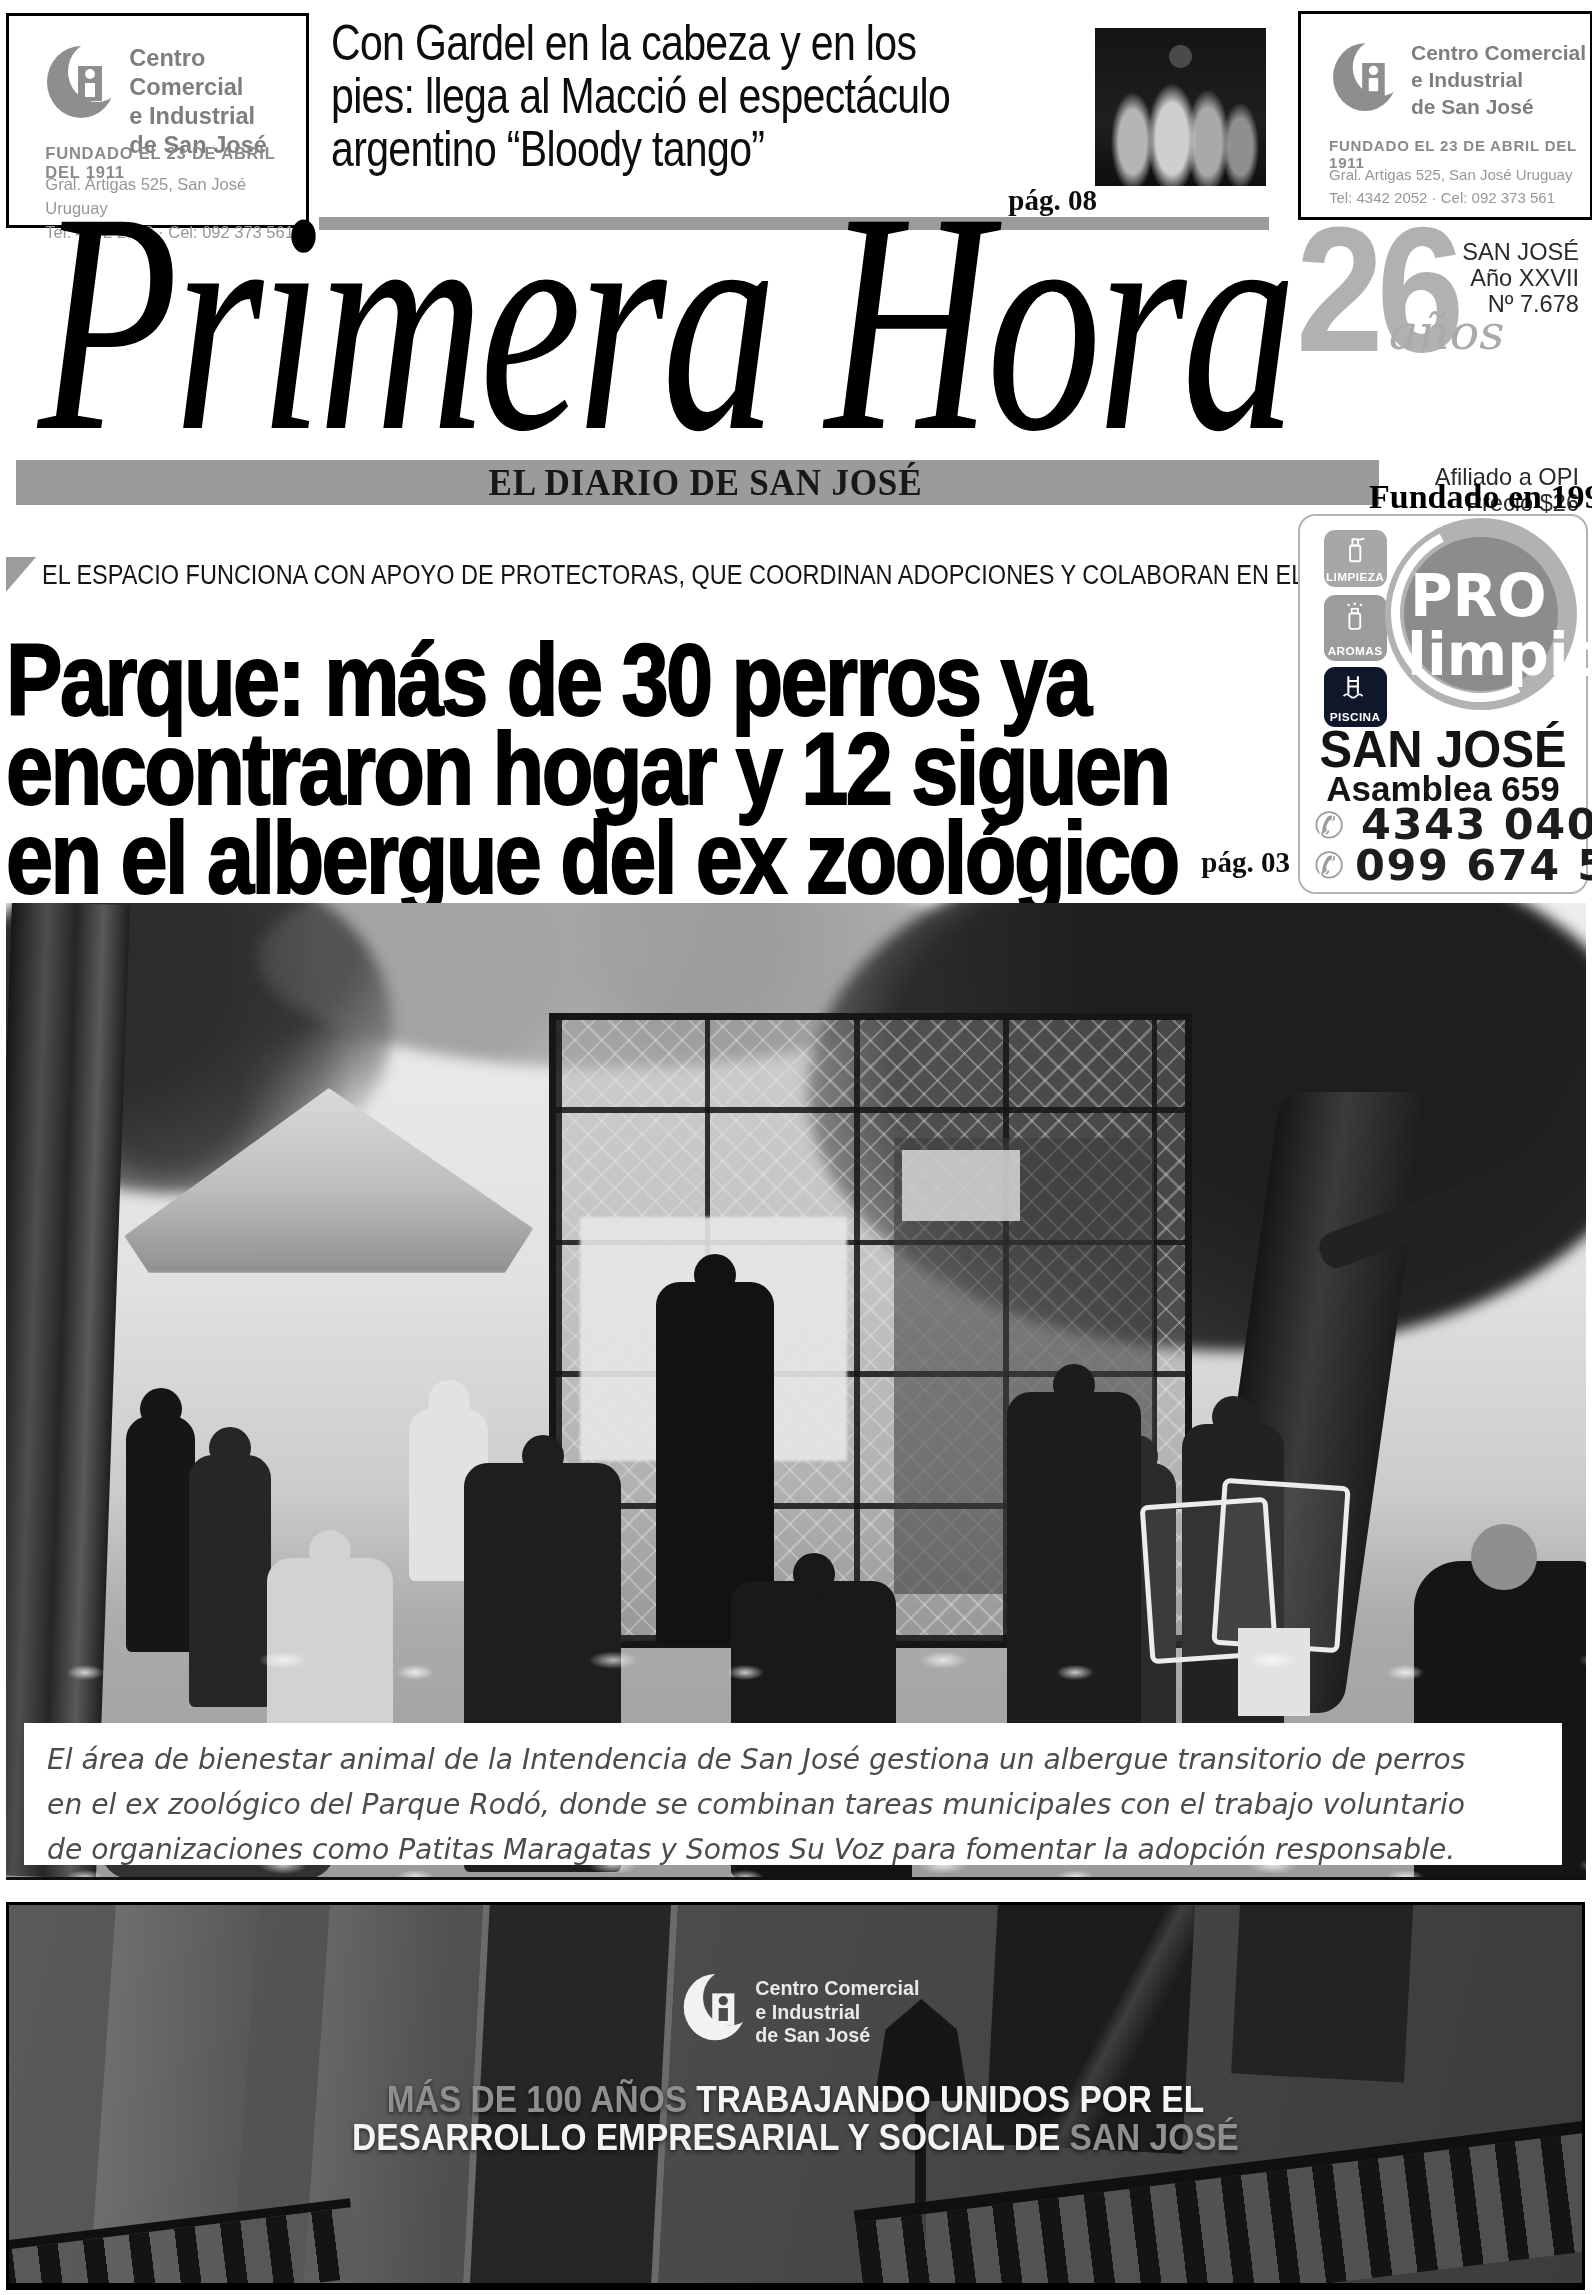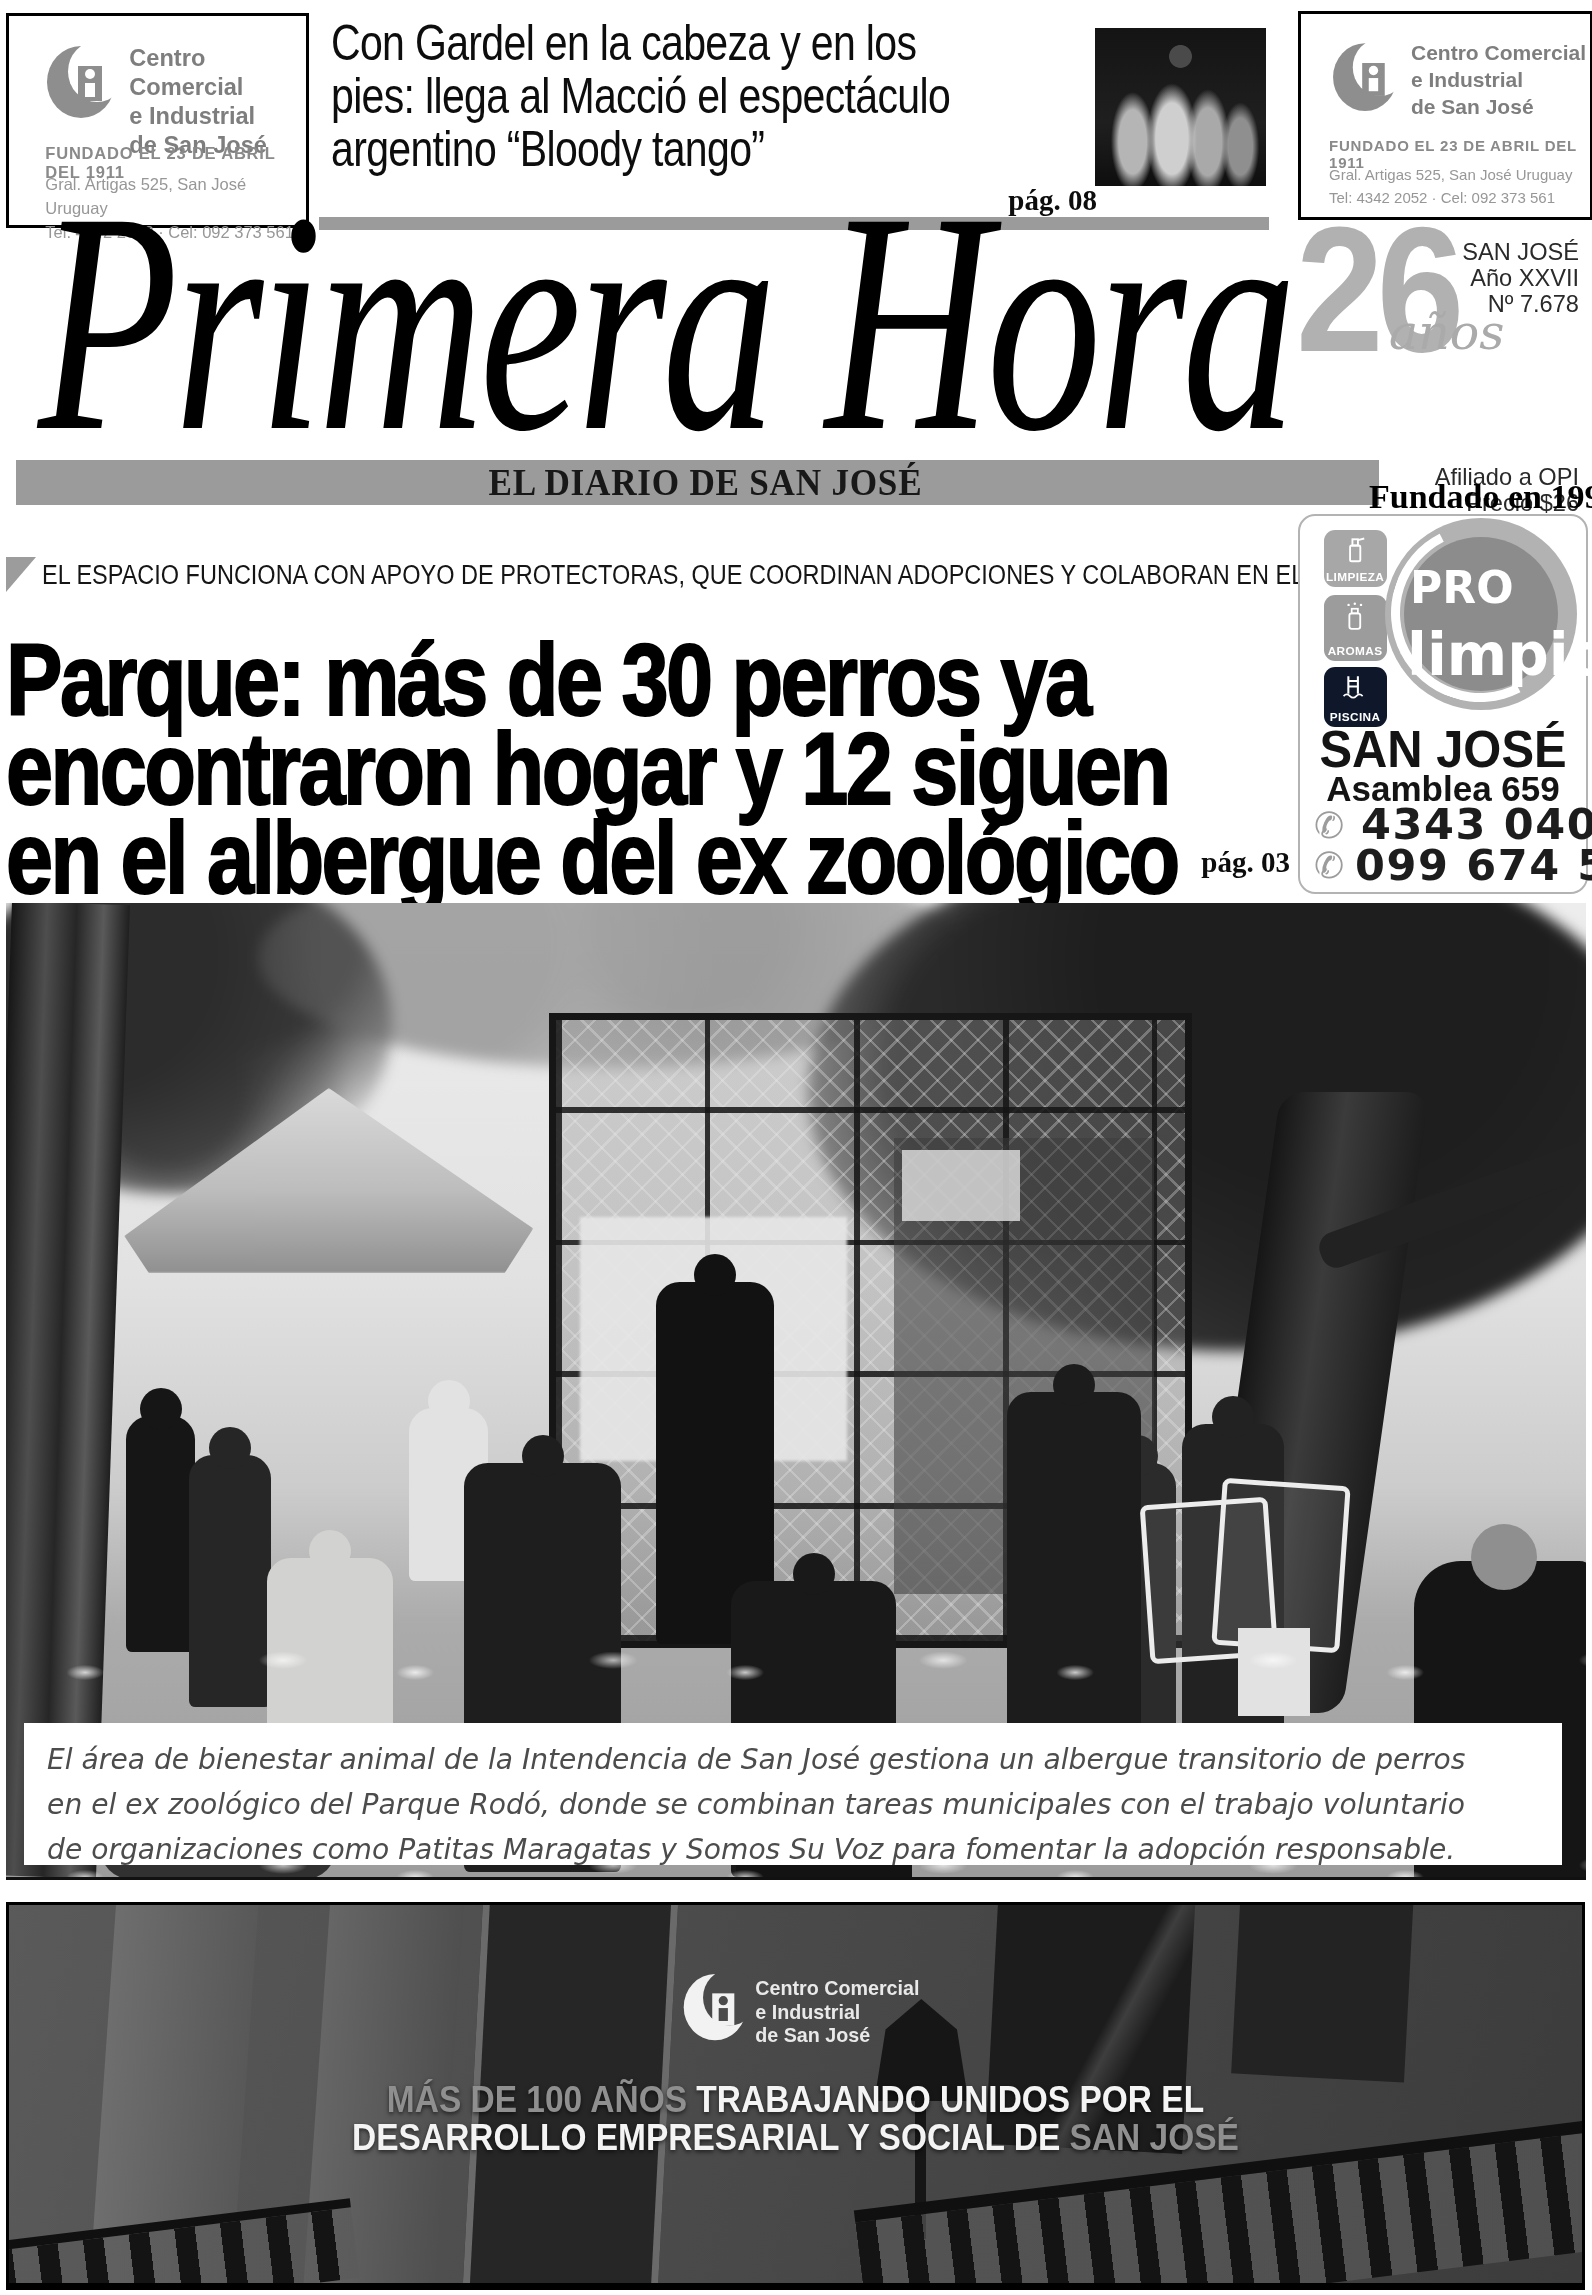--- a/index.html
+++ b/index.html
@@ -211,21 +211,21 @@
           <path d="M8 4 v22 M20 4 v22" stroke="#fff" stroke-width="2.6" fill="none"></path>
           <path d="M8 10 h12 M8 17 h12" stroke="#fff" stroke-width="2.4"></path>
           <path d="M2 29 q4 -4 8 0 q4 4 8 0 q4 -4 8 0" stroke="#fff" stroke-width="2.2" fill="none"></path>
         </svg>
       <div class="blabel">PISCINA</div>
     </div>
 
     <div class="pl-ring" style="left:85px;top:1.6px;width:192px;height:192px;"></div>
     <div class="pl-disc" style="left:104px;top:20.5px;width:154px;height:154px;"></div>
     <div class="pl-arc" style="left:91px;top:7.9px;width:160px;height:160px;transform:rotate(18deg);"></div>
-    <div class="pl-word" style="left:110px;top:46px;font-size:44px;">PRO</div>
+    <div class="pl-word" style="left:110px;top:46px;font-size:58px;">PRO</div>
     <div class="pl-word" style="left:107px;top:105px;font-size:58px;">limpio</div>
 
     <div class="pl-city" style="left:0;top:203px;width:100%;font-size:52px;letter-spacing:0;transform:scaleX(.94);">SAN JOSÉ</div>
     <div class="pl-city" style="left:0;top:253px;width:100%;font-size:35px;">Asamblea 659</div>
     <div class="pl-picon" style="left:14px;top:289px;">✆</div>
     <div class="pl-phone" style="left:61px;top:283px;">4343 0402</div>
     <div class="pl-picon" style="left:14px;top:329px;">✆</div>
     <div class="pl-phone" style="left:55px;top:324px;">099 674 540</div>
   </div>
 

